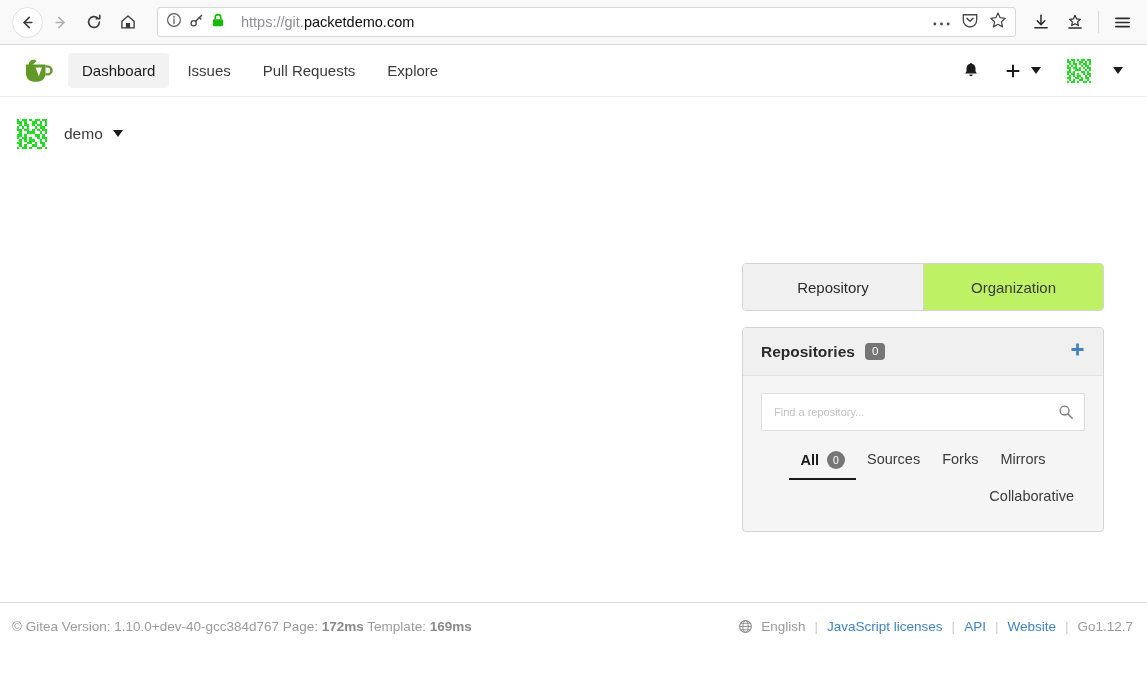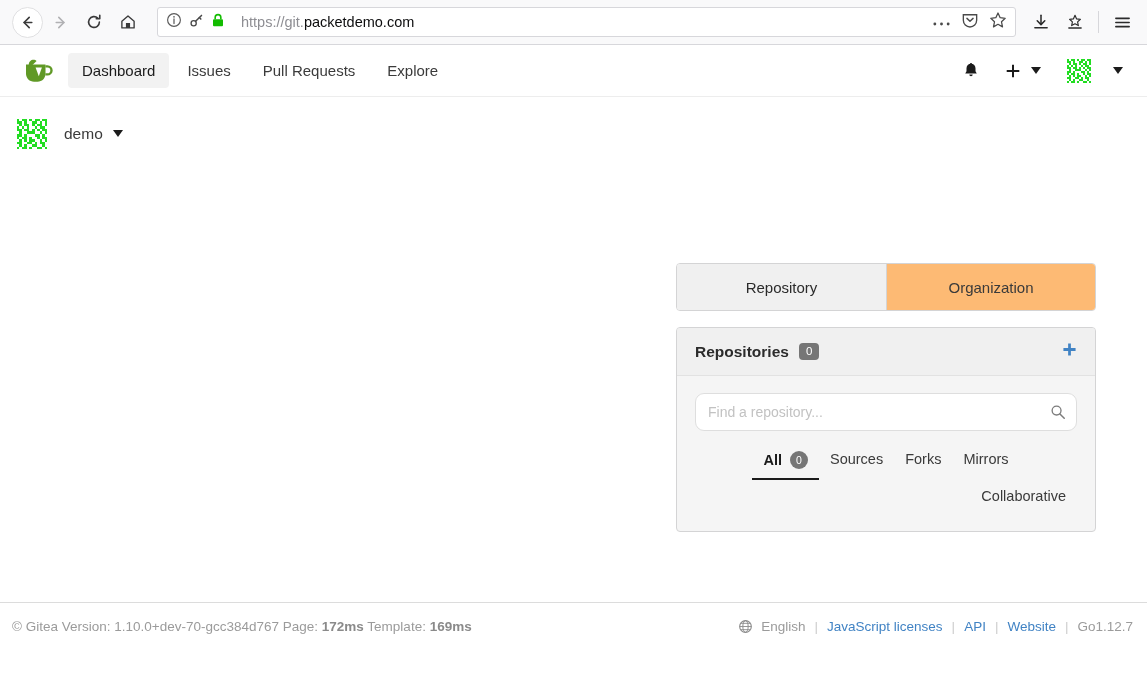--- a/index.html
+++ b/index.html
@@ -166,39 +166,39 @@
     margin-right: 10px;
   }
 
   .content-area {
     position: relative;
     height: 405px;
   }
 
   .right-panel {
     position: absolute;
-    left: 676px;
+    left: 742px;
     top: 93px;
-    width: 420px;
+    width: 362px;
   }
 
   .segmented {
     display: flex;
     border: 1px solid #d4d4d5;
     border-radius: 4px;
     overflow: hidden;
     height: 48px;
     background: #ffffff;
   }
   .seg-btn {
     flex: 1 1 50%;
     display: flex; align-items: center; justify-content: center;
     font-size: 15px;
     color: #3a3a3a;
-    background: #fdba74;
+    background: #bef264;
   }
   .seg-btn.active { background: #f0f0f0; color: #2b2b2b; }
   .seg-btn + .seg-btn { border-left: 1px solid #d4d4d5; }
 
   .panel {
     margin-top: 16px;
     border: 1px solid #d4d4d5;
     border-radius: 4px;
     background: #f5f5f5;
     overflow: hidden;
@@ -228,24 +228,24 @@
   }
   .panel-header-spacer { flex: 1 1 auto; }
 
   .panel-body { padding: 17px 18px 16px 18px; }
 
   .search-wrap { position: relative; }
   .search-input {
     width: 100%;
     height: 38px;
     border: 1px solid #dedede;
-    border-radius: 9px;
+    border-radius: 0;
     background: #ffffff;
     padding: 0 36px 0 12px;
-    font-size: 14px;
+    font-size: 11px;
     color: #8b5cf6;
     font-family: "Liberation Sans", sans-serif;
     outline: none;
   }
   .search-input::placeholder { color: #c2c2c2; }
   .search-icon-abs {
     position: absolute;
     right: 11px; top: 50%;
     transform: translateY(-50%);
     color: #7c7c7c;
@@ -644,21 +644,21 @@
             </span>
           </div>
         </div>
       </div>
 
     </div>
   </div>
 
   <div class="gitea-footer">
     <div class="footer-left">
-      <span>© Gitea Version: 1.10.0+dev-70-gcc384d767 Page:</span>
+      <span>© Gitea Version: 1.10.0+dev-40-gcc384d767 Page:</span>
       <b>172ms</b>
       <span>Template:</span>
       <b>169ms</b>
     </div>
     <div class="footer-spacer"></div>
     <div class="footer-right">
       <span class="globe">
         <svg viewBox="0 0 18 18" width="15" height="15">
           <circle cx="9" cy="9" r="7" stroke="#8d8d8d" stroke-width="1.4" fill="none"></circle>
           <ellipse cx="9" cy="9" rx="3.2" ry="7" stroke="#8d8d8d" stroke-width="1.2" fill="none"></ellipse>

